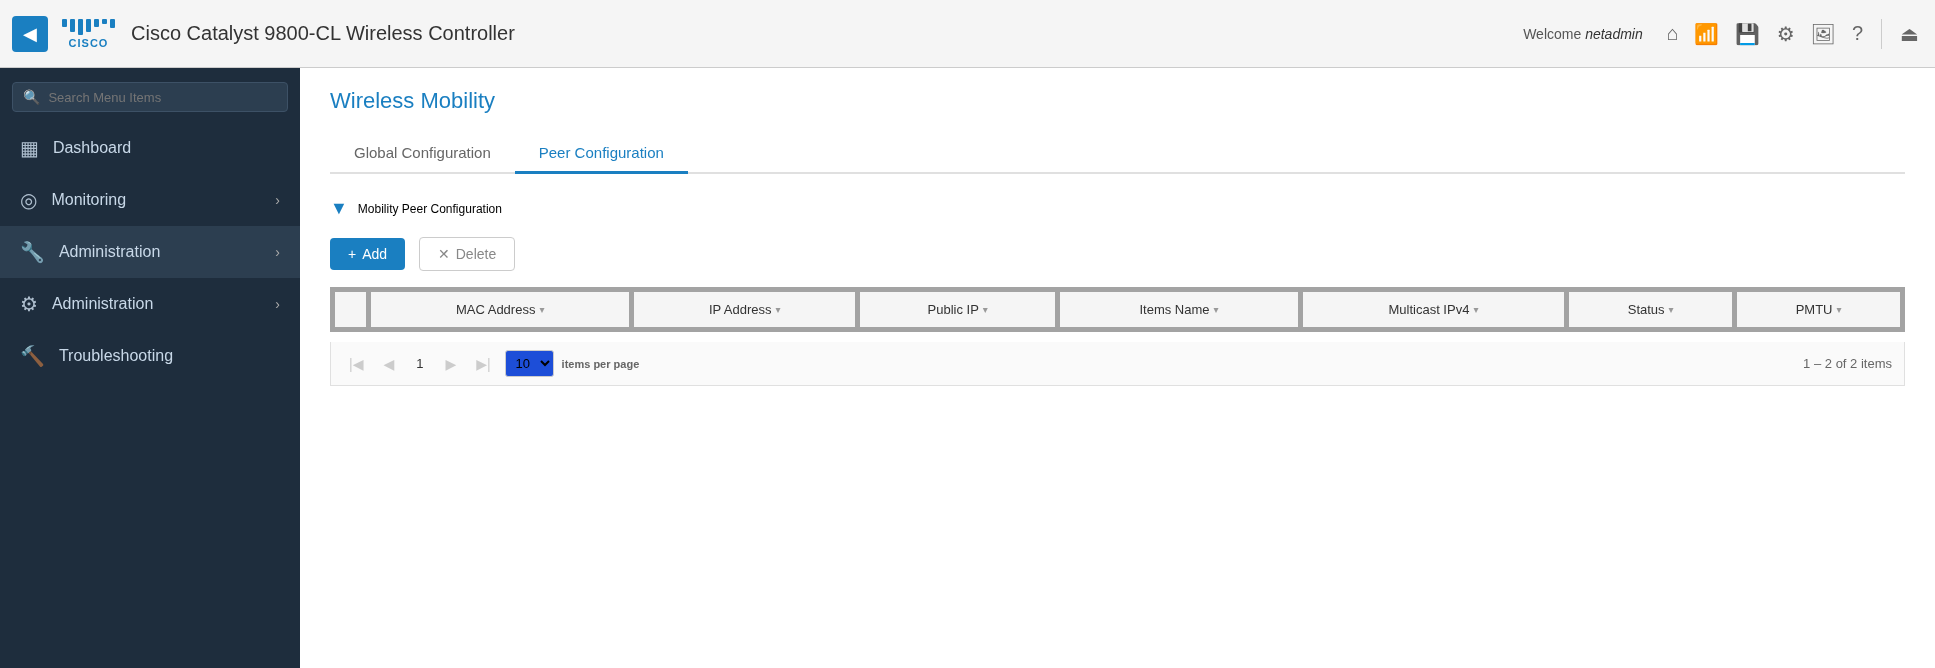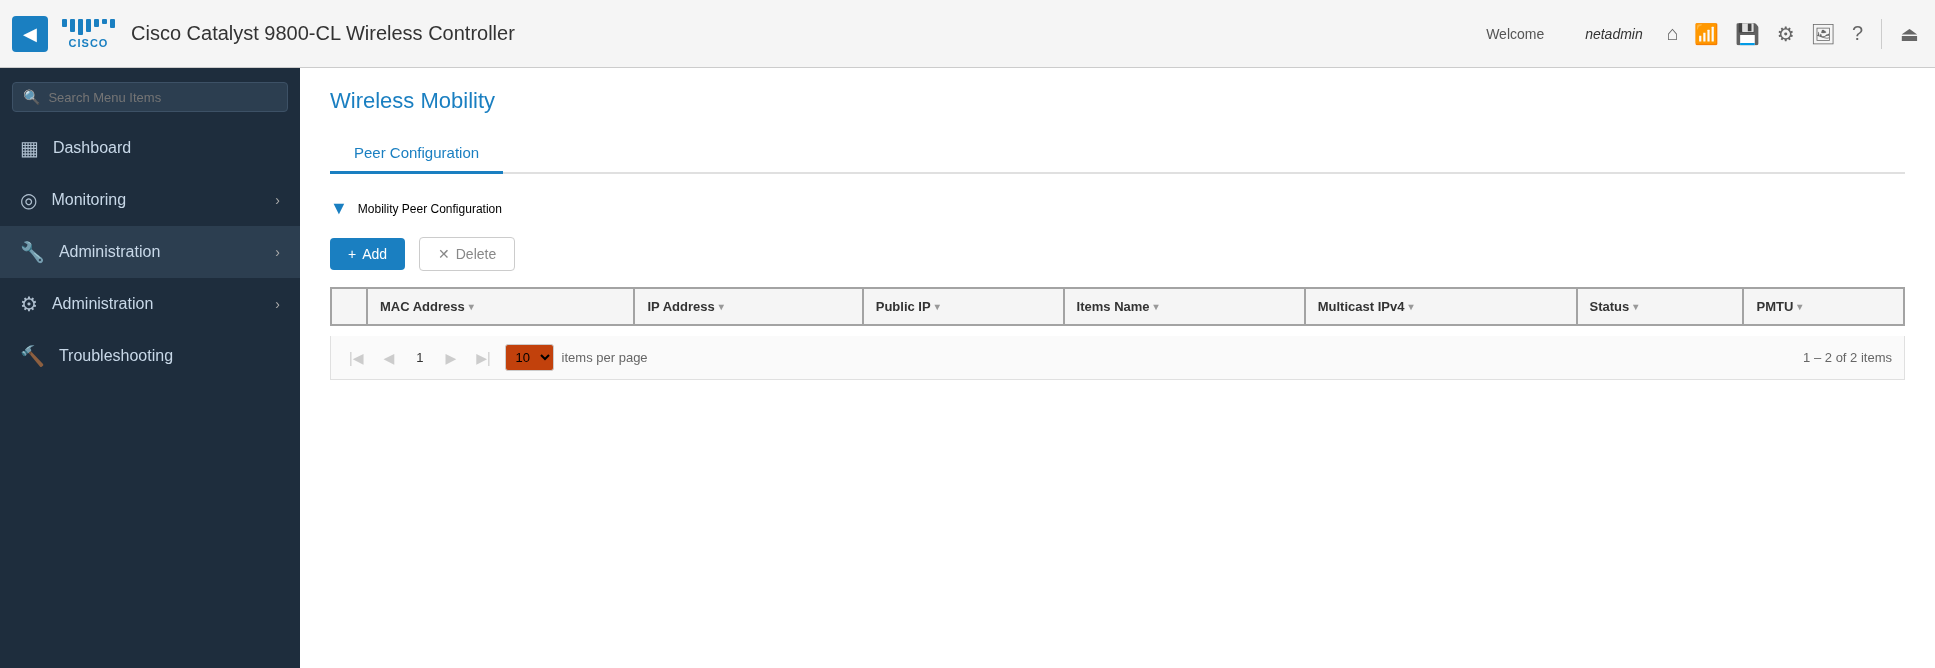--- a/index.html
+++ b/index.html
@@ -67,21 +67,20 @@
       gap: 8px;
     }
     .welcome-text {
       color: #555;
       font-size: 14px;
       margin-right: 12px;
     }
     .welcome-text em {
       font-style: italic;
       color: #333;
-      margin-left: 37px;
     }
     .header-icon {
       color: #666;
       font-size: 20px;
       cursor: pointer;
       padding: 4px;
     }
     .header-divider {
       width: 1px;
       height: 30px;
@@ -219,25 +218,25 @@
     .button-row { margin-bottom: 16px; }
 
     
     .data-table {
       width: 100%;
       border-collapse: collapse;
       font-size: 13px;
     }
     .data-table th {
       background: #f5f5f5;
-      border: 2px solid #a3a3a3;
+      border: 5px solid #a3a3a3;
       padding: 10px 12px;
-      text-align: left;
+      text-align: center;
       color: #333;
-      font-weight: 700;
+      font-weight: 400;
       white-space: nowrap;
     }
     .data-table td {
       border: 1px solid #e8e8e8;
       padding: 10px 12px;
       color: #333;
     }
     .col-sort {
       display: inline-flex;
       align-items: center;
@@ -280,24 +279,24 @@
       color: #333;
       font-size: 13px;
       padding: 2px 8px;
     }
     .per-page-select {
       margin: 0 8px;
       padding: 4px 6px;
       border: 1px solid #ccc;
       border-radius: 3px;
       font-size: 13px;
-      background: #c2410c;
-      cursor: pointer;
-    }
-    .per-page-label { color: #666; font-size: 13px; }
+      background: #1d4ed8;
+      cursor: pointer;
+    }
+    .per-page-label { color: #666; font-size: 11px; font-weight: bold; }
     .total-items {
       margin-left: auto;
       color: #666;
       font-size: 13px;
     }
   </style>
 </head>
 <body>
 
 <div class="top-header">
@@ -370,20 +369,23 @@
       <span class="nav-icon">🔨</span>
       <span>Troubleshooting</span>
     </div>
   </div>
 
   <div class="main-content">
 
     <div class="page-title">Wireless Mobility</div>
 
     <div class="tabs">
+      <div class="tab">
+        <span>Global Configuration</span>
+      </div>
       <div class="tab active">
         <span>Peer Configuration</span>
       </div>
     </div>
 
     <div class="section-header">
       <span class="section-chevron">▼</span>
       <span class="section-title">Mobility Peer Configuration</span>
     </div>
 

